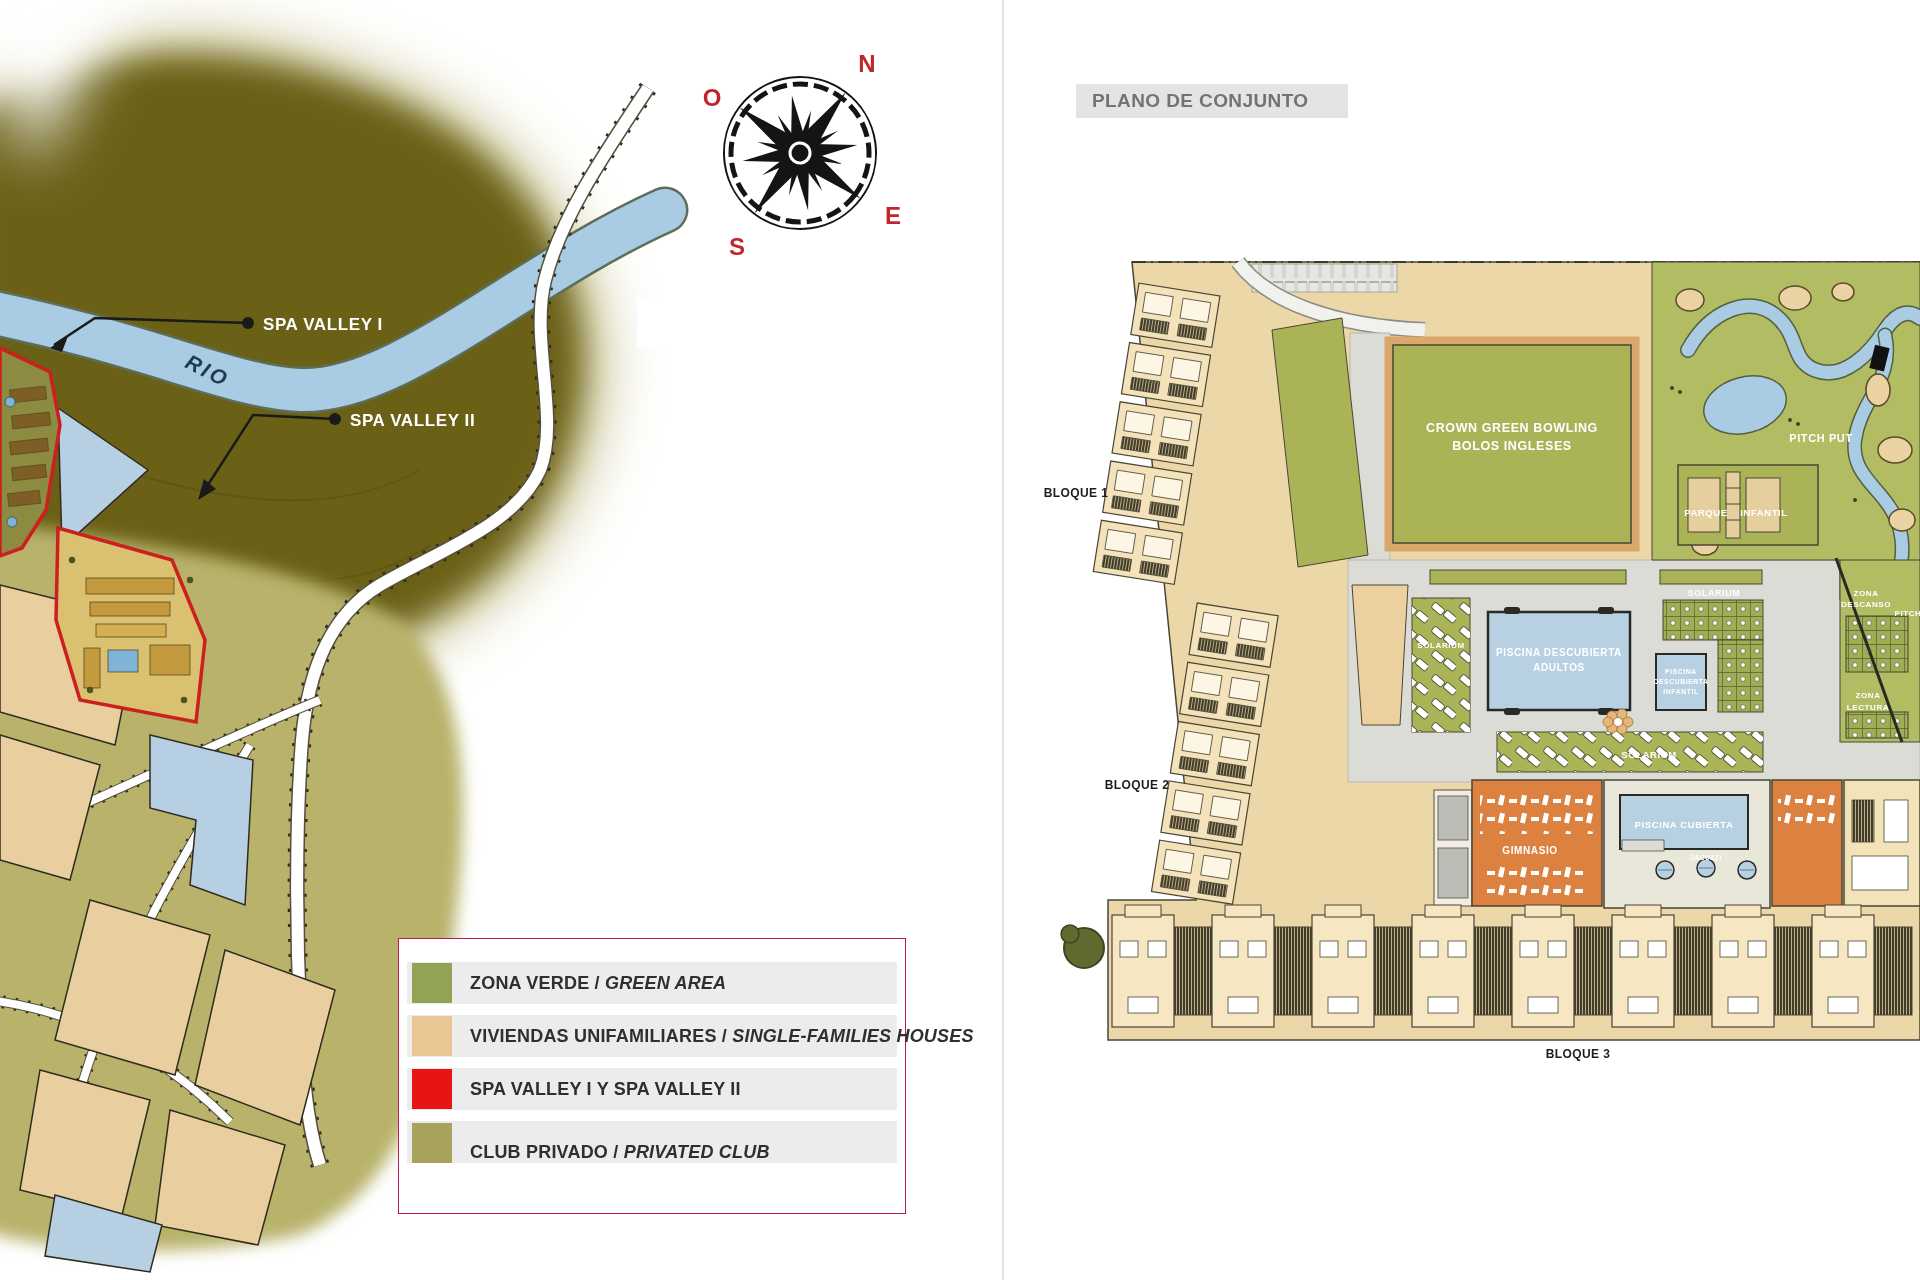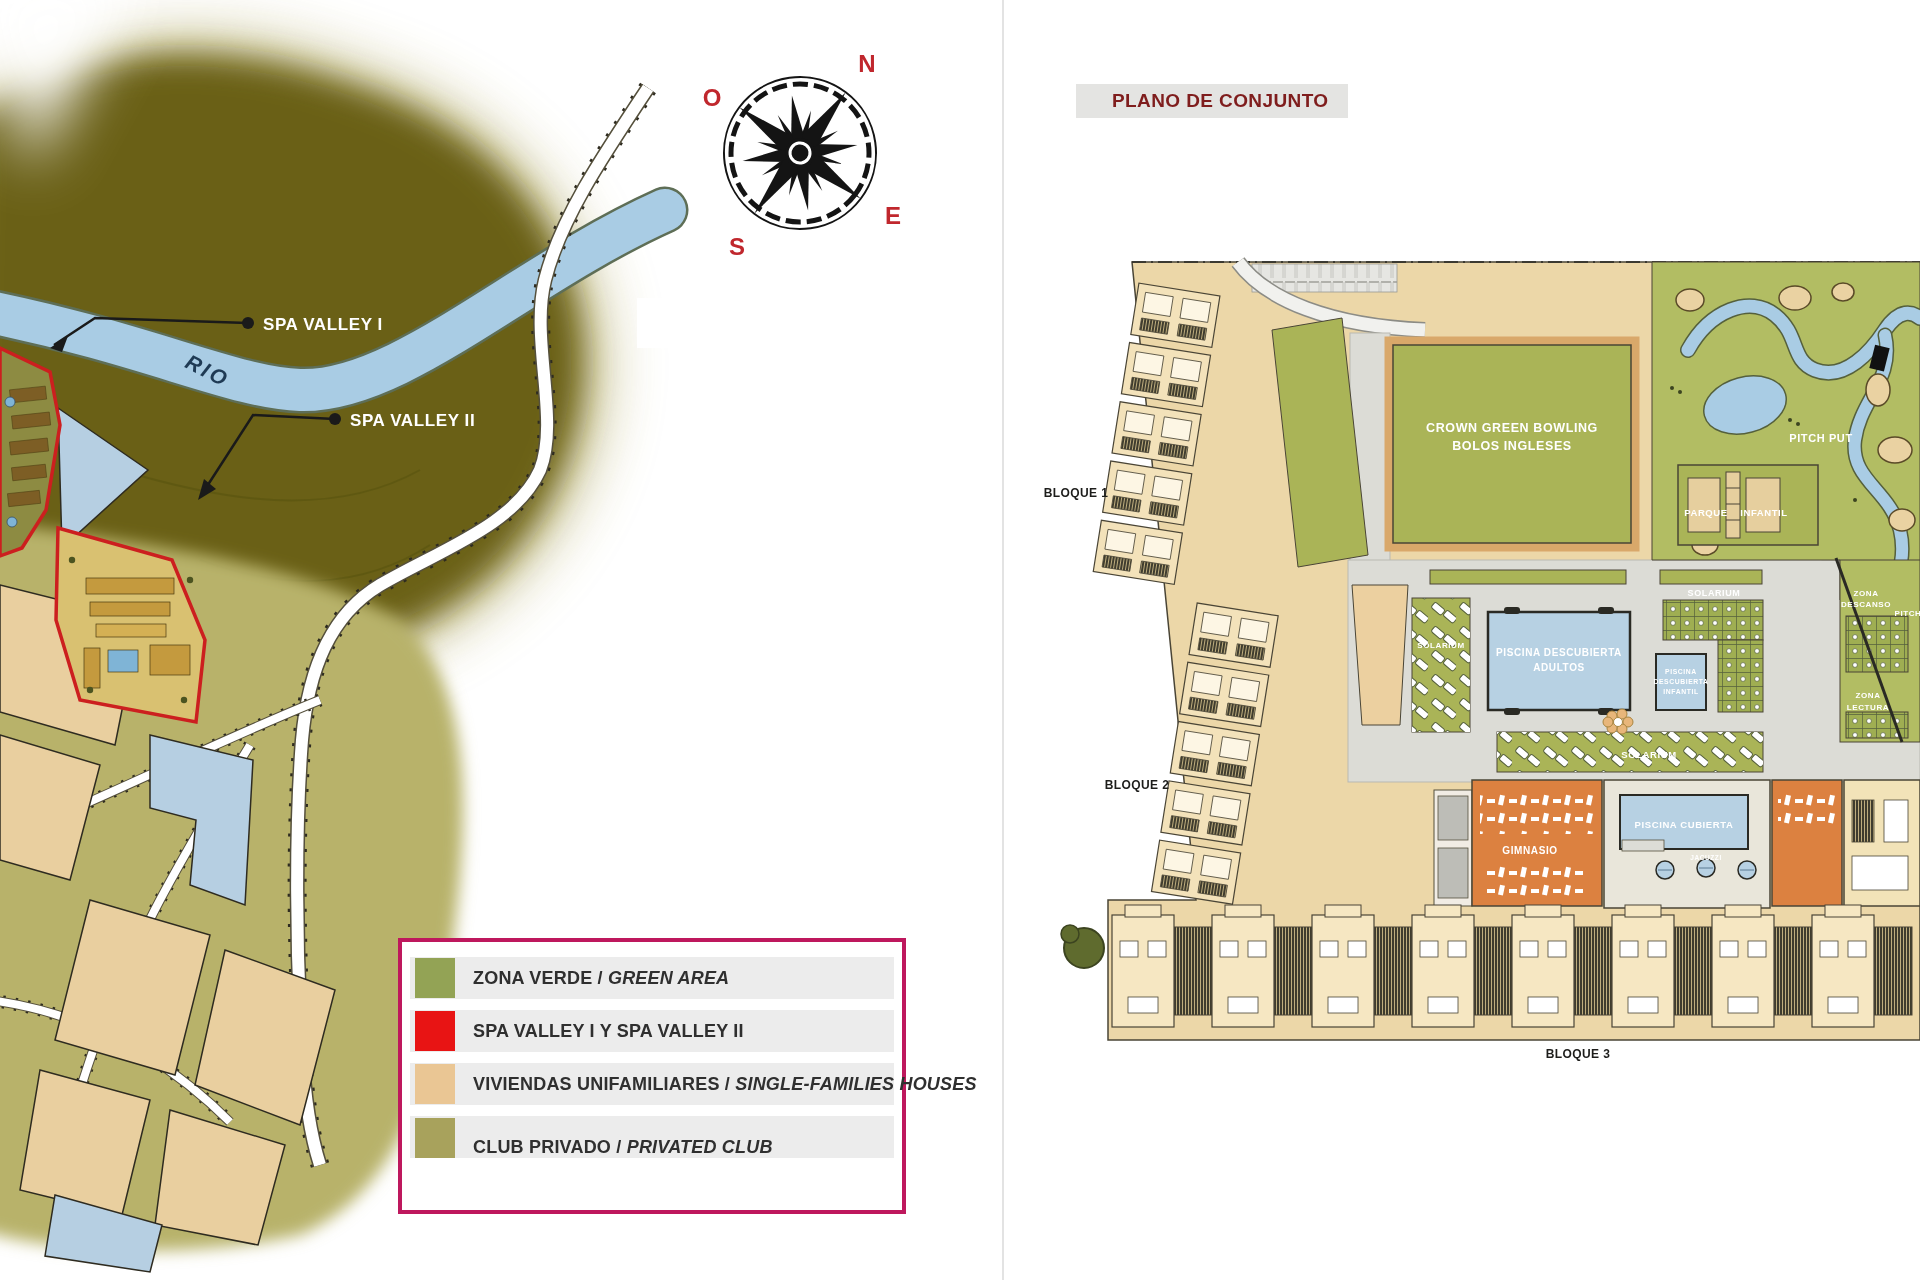--- a/index.html
+++ b/index.html
@@ -7,26 +7,26 @@
        font-family:"Liberation Sans",sans-serif;}
   svg{position:absolute;left:0;top:0;}
   svg text{font-family:"Liberation Sans",sans-serif;}
   .wlabel{fill:#ffffff;font-weight:bold;letter-spacing:.6px;}
   .klabel{fill:#1d1d1b;font-weight:bold;letter-spacing:.4px;}
   .rio{fill:#1f3a54;font-weight:bold;font-style:italic;letter-spacing:3px;}
   .compass-letter{fill:#c0272d;font-weight:bold;font-size:24px;}
   
   .titlebar{position:absolute;left:1076px;top:84px;width:272px;height:34px;
             background:#e4e4e2;}
-  .titlebar span{display:inline-block;line-height:34px;padding-left:36px;
-            font-size:19px;font-weight:bold;color:#7f1d1d;letter-spacing:.4px;}
+  .titlebar span{display:inline-block;line-height:34px;padding-left:16px;
+            font-size:19px;font-weight:bold;color:#737373;letter-spacing:.4px;}
   
   .legend{position:absolute;left:398px;top:938px;width:508px;height:276px;
-          background:#ffffff;border:4px solid #be185d;box-sizing:border-box;
-          padding:15px 8px;}
+          background:#ffffff;border:1px solid #be185d;box-sizing:border-box;
+          padding:23px 8px;}
   .lrow{position:relative;height:42px;margin-bottom:11px;background:#ececec;
         display:flex;align-items:center;}
   .lrow:last-child{margin-bottom:0;align-items:flex-end;}
   .sw{width:40px;height:40px;margin-left:5px;flex:0 0 40px;}
   .sw0{background:#93a355;} .sw1{background:#94bbd2;} .sw2{background:#eac694;}
   .sw3{background:#e81414;} .sw4{background:#a8a25c;}
   .ltext{margin-left:18px;font-size:18px;font-weight:bold;color:#2f2f2f;
          letter-spacing:.2px;white-space:nowrap;}
   .ltext .en{font-style:italic;}
 </style>
@@ -412,24 +412,24 @@
 <div class="titlebar">
   <span>PLANO DE CONJUNTO</span>
 </div>
 
 <div class="legend">
   <div class="lrow">
     <div class="sw sw0"></div>
     <div class="ltext"><span>ZONA VERDE / </span><span class="en">GREEN AREA</span></div>
   </div>
   <div class="lrow">
+    <div class="sw sw2"></div>
+    <div class="ltext"><span>VIVIENDAS UNIFAMILIARES / </span><span class="en">SINGLE-FAMILIES HOUSES</span></div>
+  </div>
+  <div class="lrow">
     <div class="sw sw3"></div>
     <div class="ltext"><span>SPA VALLEY I Y SPA VALLEY II</span><span class="en"></span></div>
-  </div>
-  <div class="lrow">
-    <div class="sw sw2"></div>
-    <div class="ltext"><span>VIVIENDAS UNIFAMILIARES / </span><span class="en">SINGLE-FAMILIES HOUSES</span></div>
   </div>
   <div class="lrow">
     <div class="sw sw4"></div>
     <div class="ltext"><span>CLUB PRIVADO / </span><span class="en">PRIVATED CLUB</span></div>
   </div>
 </div>
 
 </body></html>

